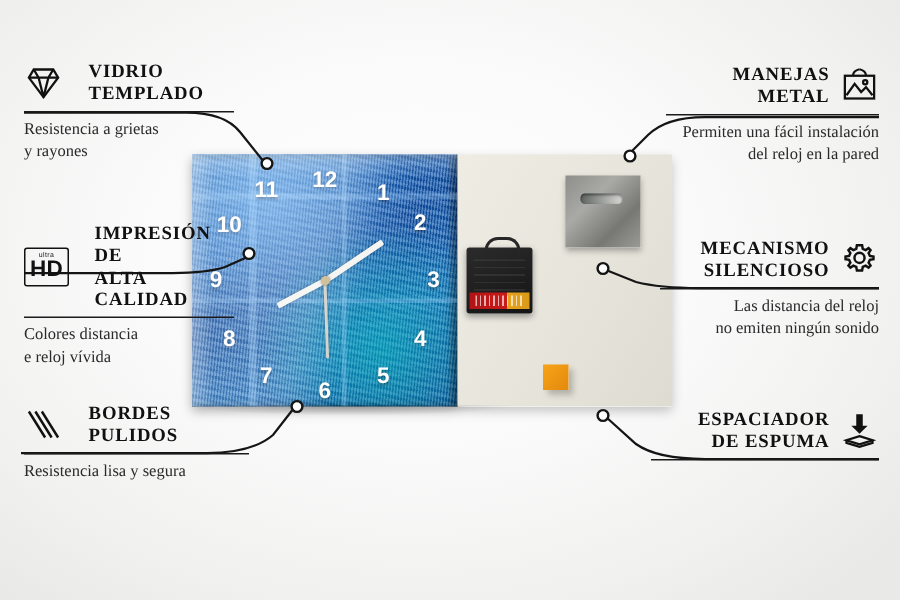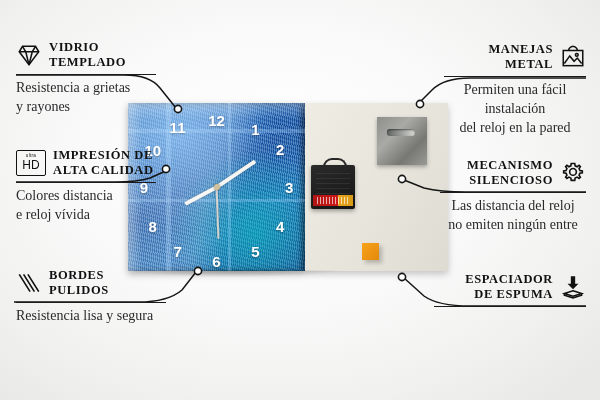--- a/index.html
+++ b/index.html
@@ -95,35 +95,35 @@
     background:radial-gradient(ellipse at 50% 0%, rgba(0,0,0,.22) 0%, rgba(0,0,0,0) 72%);
   }
 
   
   .callout{position:absolute;}
   .callout .head{display:flex;align-items:center;gap:7px;}
   .callout.left .head{justify-content:flex-start;}
   .callout.right .head{justify-content:flex-end;}
   .title{
     font-family:"Liberation Serif",serif;font-weight:bold;font-size:12.5px;
-    letter-spacing:.6px;color:#111;line-height:1.18;text-transform:uppercase;
+    letter-spacing:.6px;color:#111;line-height:1.18;text-transform:uppercase;margin-left:10px;
   }
   .callout.right .title{text-align:right;}
   .rule{height:1.4px;background:#1a1a1a;margin:4px 0 4px;}
-  .desc{font-size:14px;color:#2a2a2a;line-height:1.35;}
-  .callout.right .desc{text-align:center;}
+  .desc{font-size:11px;color:#2a2a2a;line-height:1.35;}
+  .callout.right .desc{text-align:right;}
   .ico{width:26px;height:26px;flex:0 0 26px;color:#111;}
   .ico svg{display:block;width:26px;height:26px;}
   .hdbox{
     width:28px;height:24px;border:1.6px solid #111;border-radius:2px;
     display:flex;flex-direction:column;align-items:center;justify-content:center;
     font-family:"Liberation Sans",sans-serif;color:#111;line-height:1;flex:0 0 28px;
   }
   .hdbox .u{font-size:4.6px;letter-spacing:.3px;}
-  .hdbox .h{font-size:12px;font-weight:normal;letter-spacing:.2px;}
+  .hdbox .h{font-size:15px;font-weight:bold;letter-spacing:.2px;}
 
   .wires{position:absolute;inset:0;pointer-events:none;}
 </style>
 </head>
 <body>
 
 <div class="stage">
 
   <div class="product">
 
@@ -275,21 +275,21 @@
       <span class="ico">
         <svg viewBox="0 0 24 24" fill="none" stroke="#111" stroke-width="1.5">
           <path d="M12 3.2 L13.6 3.2 L14 5.4 L15.8 6.2 L17.6 5 L18.8 6.2 L17.6 8 L18.4 9.8 L20.6 10.2 L20.6 11.8 L18.4 12.2 L17.6 14 L18.8 15.8 L17.6 17 L15.8 15.8 L14 16.6 L13.6 18.8 L12 18.8 L10.4 18.8 L10 16.6 L8.2 15.8 L6.4 17 L5.2 15.8 L6.4 14 L5.6 12.2 L3.4 11.8 L3.4 10.2 L5.6 9.8 L6.4 8 L5.2 6.2 L6.4 5 L8.2 6.2 L10 5.4 L10.4 3.2 Z"></path>
           <circle cx="12" cy="11" r="3.1"></circle>
         </svg>
       </span>
     </div>
     <div class="rule"></div>
     <div class="desc">
       <div>Las distancia del reloj</div>
-      <div>no emiten ningún entre</div>
+      <div>no emiten ningún sonido</div>
     </div>
   </div>
 
   <div class="callout right" style="left:434px;top:272px;width:152px;">
     <div class="head">
       <div class="title">
         <div>ESPACIADOR</div>
         <div>DE ESPUMA</div>
       </div>
       <span class="ico">

